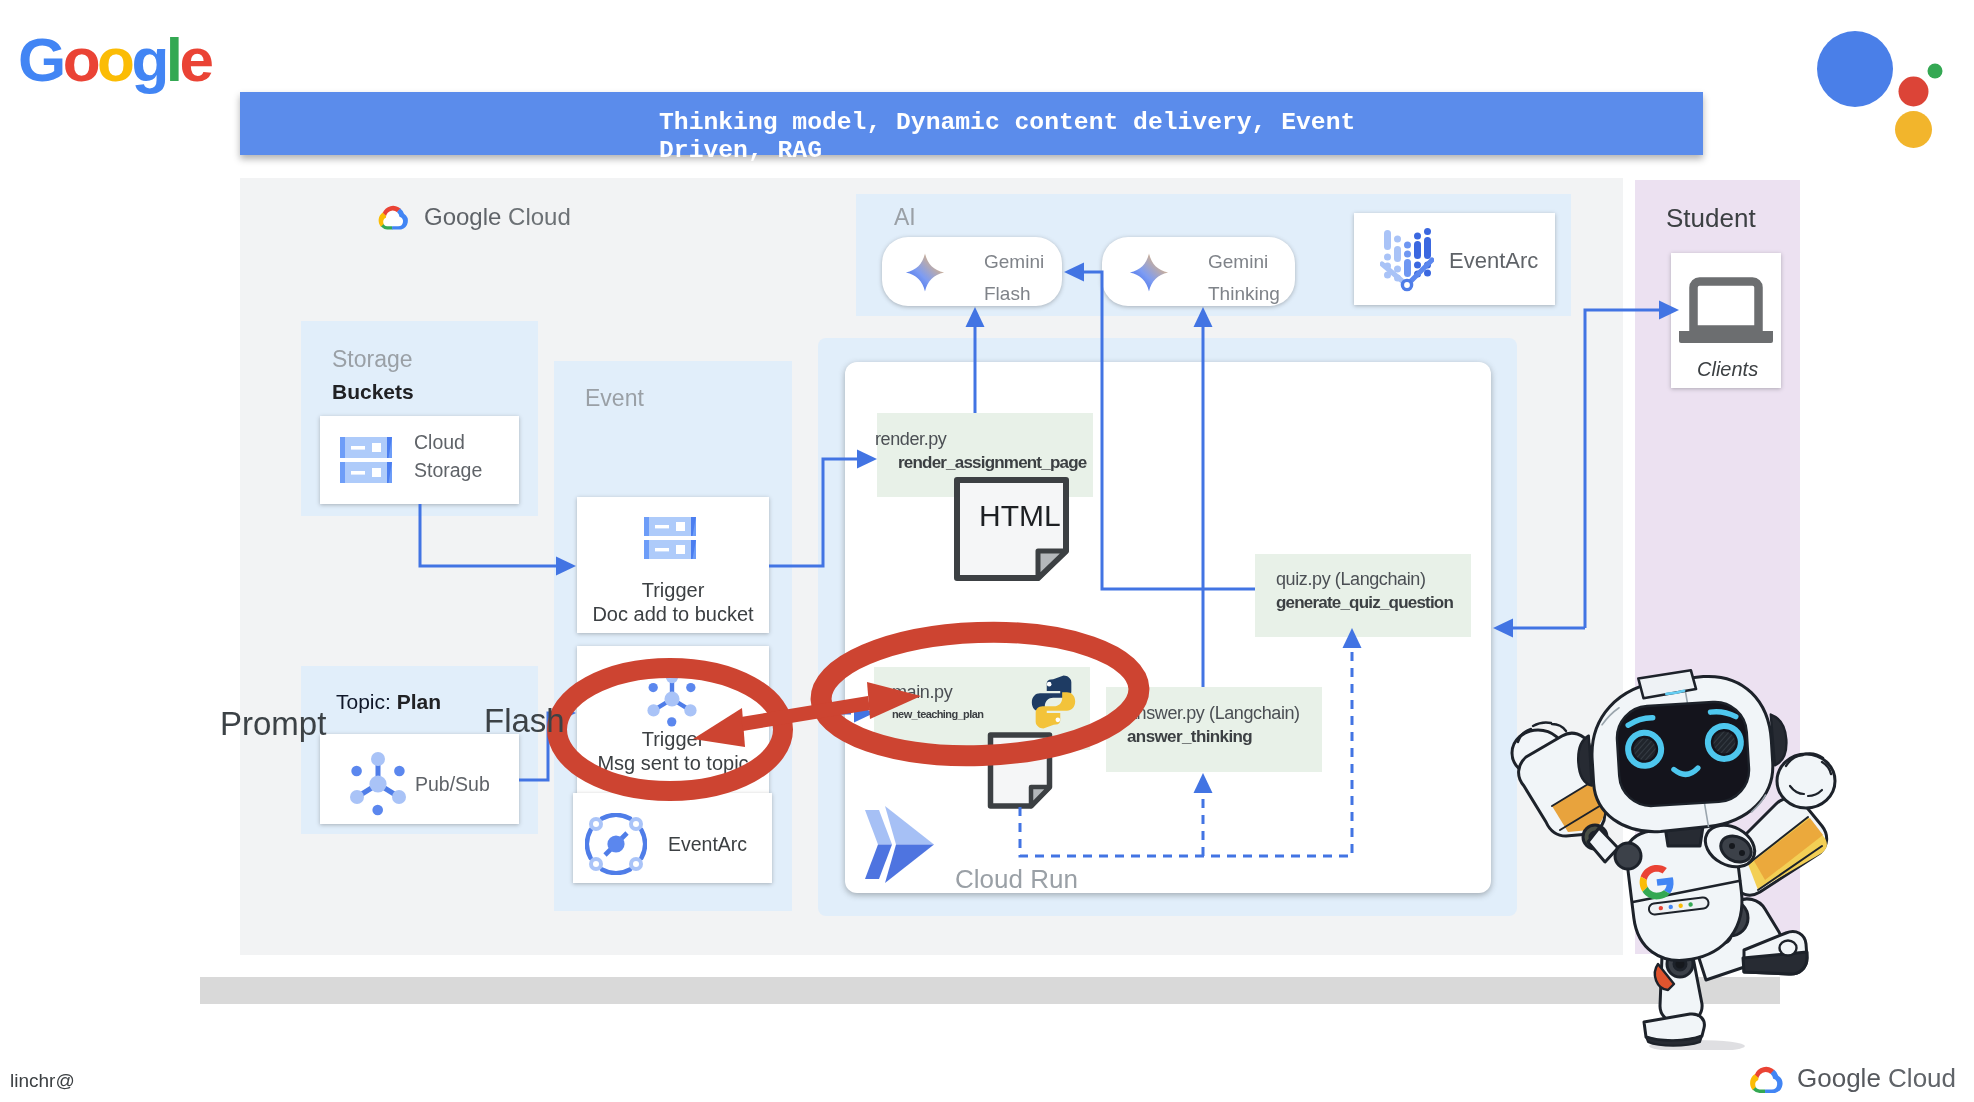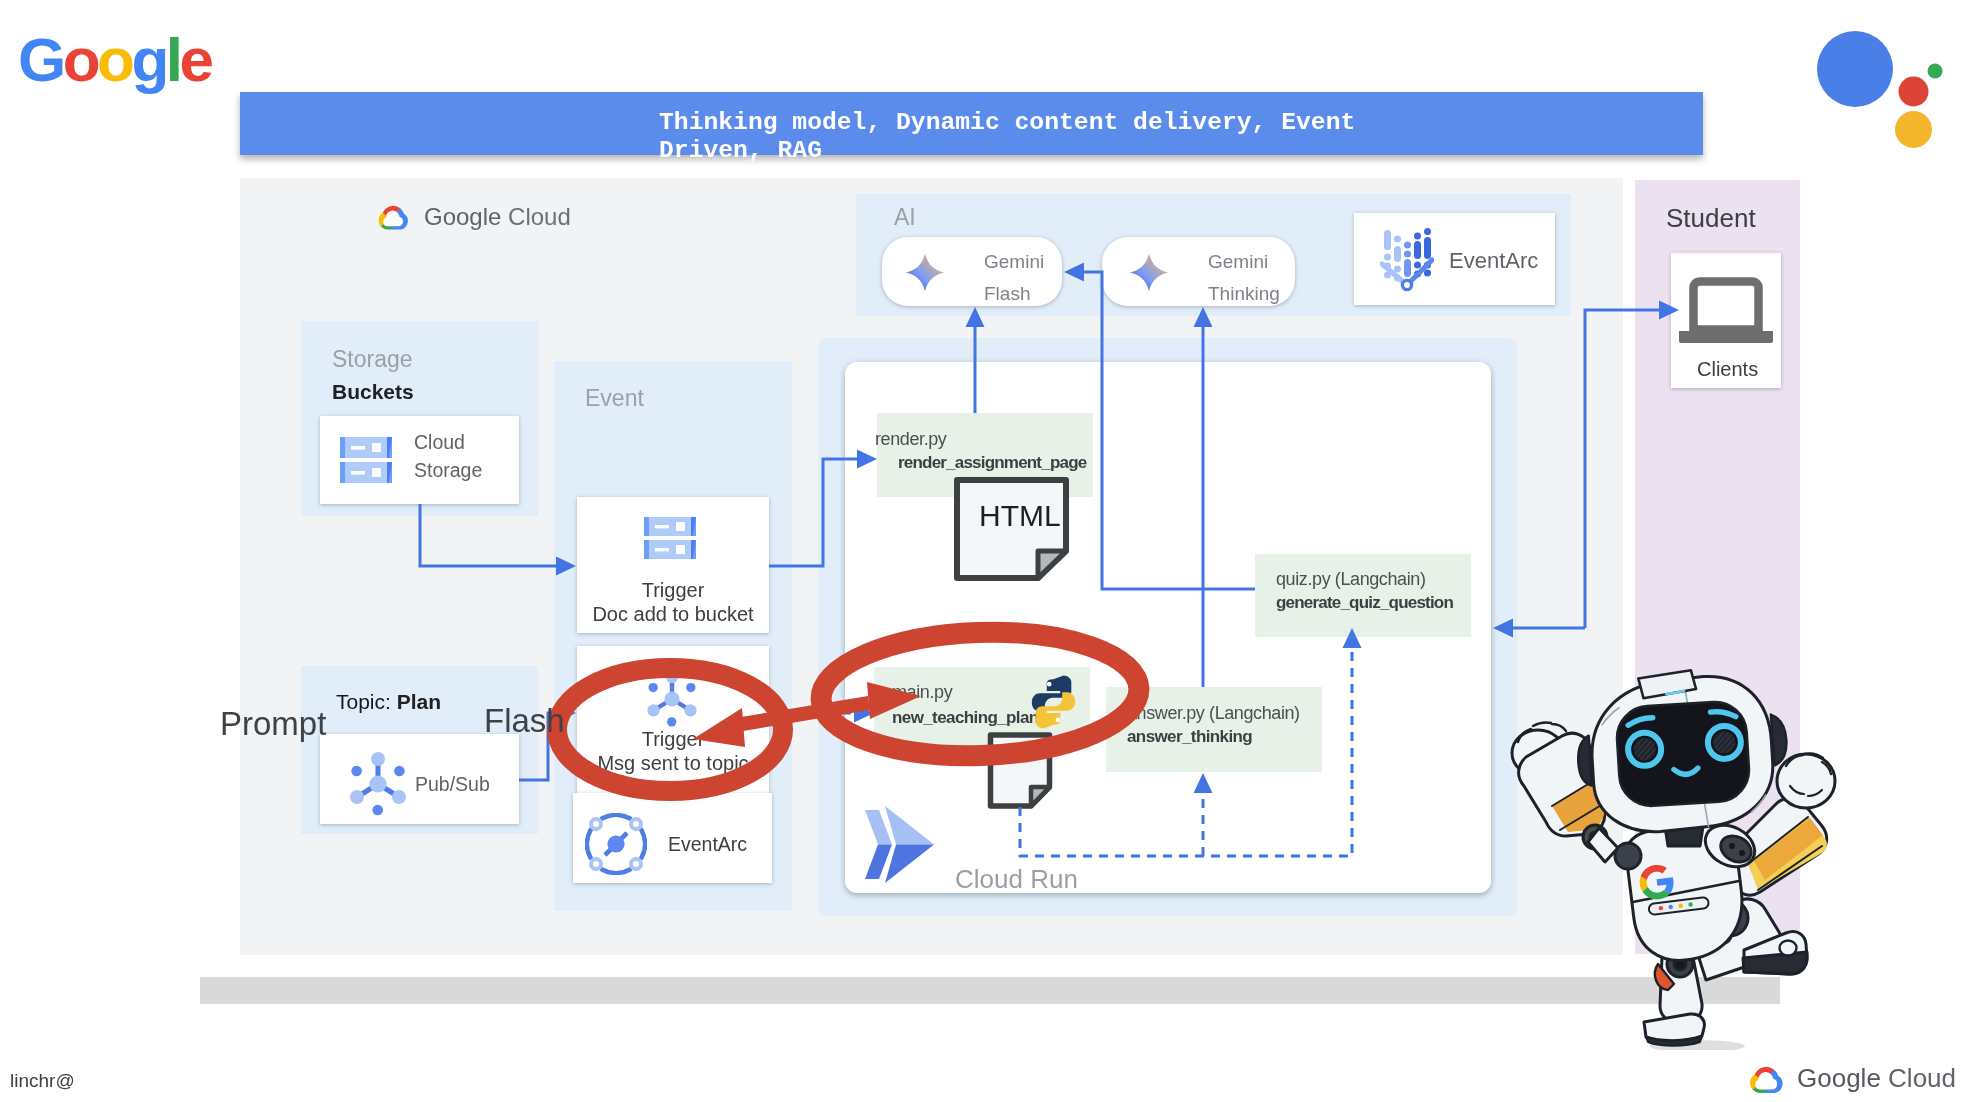--- a/index.html
+++ b/index.html
@@ -226,21 +226,21 @@
   <div class="greenbox" style="left:1255px;top:554px;width:216px;height:83px;"></div>
   <div class="abs" style="left:1276px;top:569px;font-size:18px;letter-spacing:-0.4px;color:#4b4f54;text-align:right;">quiz.py (Langchain)</div>
   <div class="abs" style="left:1276px;top:593px;font-size:17px;letter-spacing:-0.8px;font-weight:bold;color:#3c4043;">generate_quiz_question</div>
 
   <div class="greenbox" style="left:1106px;top:687px;width:216px;height:85px;"></div>
   <div class="abs" style="left:1127px;top:703px;font-size:18px;letter-spacing:-0.4px;color:#4b4f54;">answer.py (Langchain)</div>
   <div class="abs" style="left:1127px;top:727px;font-size:17px;letter-spacing:-0.6px;font-weight:bold;color:#3c4043;">answer_thinking</div>
 
   <div class="greenbox" style="left:874px;top:667px;width:216px;height:83px;"></div>
   <div class="abs" style="left:892px;top:682px;font-size:18px;letter-spacing:-0.4px;color:#4b4f54;">main.py</div>
-  <div class="abs" style="left:892px;top:708px;font-size:17px;letter-spacing:-0.6px;font-weight:bold;color:#3c4043;">new_teaching_plan</div>
+  <div class="abs" style="left:892px;top:708px;font-size:11px;letter-spacing:-0.6px;font-weight:bold;color:#3c4043;">new_teaching_plan</div>
 
   <svg class="abs" style="left:953px;top:477px;" width="117" height="104" viewBox="0 0 117 104">
     <path d="M4 3 H113 V74 L85 101 H4 Z" fill="#f5f6f7" stroke="#3c4043" stroke-width="6" stroke-linejoin="round"></path>
     <path d="M113 74 L85 101 L85 74 Z" fill="#b4b8bb" stroke="#3c4043" stroke-width="5" stroke-linejoin="round"></path>
     <text x="26" y="49" font-family="Liberation Sans,sans-serif" font-size="30" fill="#1d2023">HTML</text>
   </svg>
 
   <svg class="abs" style="left:987px;top:732px;" width="66" height="77" viewBox="0 0 66 77">
     <path d="M3.5 3 H62.5 V55 L44 74 H3.5 Z" fill="#f5f6f7" stroke="#3c4043" stroke-width="5.5" stroke-linejoin="round"></path>
     <path d="M62.5 55 L44 74 L44 55 Z" fill="#b4b8bb" stroke="#3c4043" stroke-width="4.5" stroke-linejoin="round"></path>
@@ -256,21 +256,21 @@
   </svg>
 
   <svg class="abs" style="left:865px;top:806px;" width="70" height="78" viewBox="0 0 70 78">
     <polygon points="0,4 14,4 27,38.5 13,38.5" fill="#a6c0f5"></polygon>
     <polygon points="13,38.5 27,38.5 14,73 0,73" fill="#4e74e0"></polygon>
     <polygon points="20,0 69,38.5 31,38.5" fill="#a6c0f5"></polygon>
     <polygon points="31,38.5 69,38.5 20,77" fill="#4e74e0"></polygon>
   </svg>
 
   <div class="card" style="left:1671px;top:253px;width:110px;height:135px;"></div>
-  <div class="abs" style="left:1697px;top:358px;font-size:20px;color:#3c4043;">Clients</div>
+  <div class="abs" style="left:1697px;top:358px;font-size:20px;color:#3c4043;font-style:italic;">Clients</div>
   <svg class="abs" style="left:1679px;top:277px;" width="94" height="66" viewBox="0 0 94 66">
     <path d="M20.5 4.5 h53 a6 6 0 0 1 6 6 v42 h-65 v-42 a6 6 0 0 1 6 -6 z" fill="none" stroke="#6c6e70" stroke-width="8.5"></path>
     <path d="M0 54 h94 v10 a2 2 0 0 1 -2 2 h-90 a2 2 0 0 1 -2 -2 z" fill="#6c6e70"></path>
   </svg>
 
   <svg class="abs" style="left:0;top:0;pointer-events:none;" width="1974" height="1102" viewBox="0 0 1974 1102">
     <g stroke="#4274e3" stroke-width="3" fill="none">
 
       <path d="M420 504 V566 H560"></path>
 

